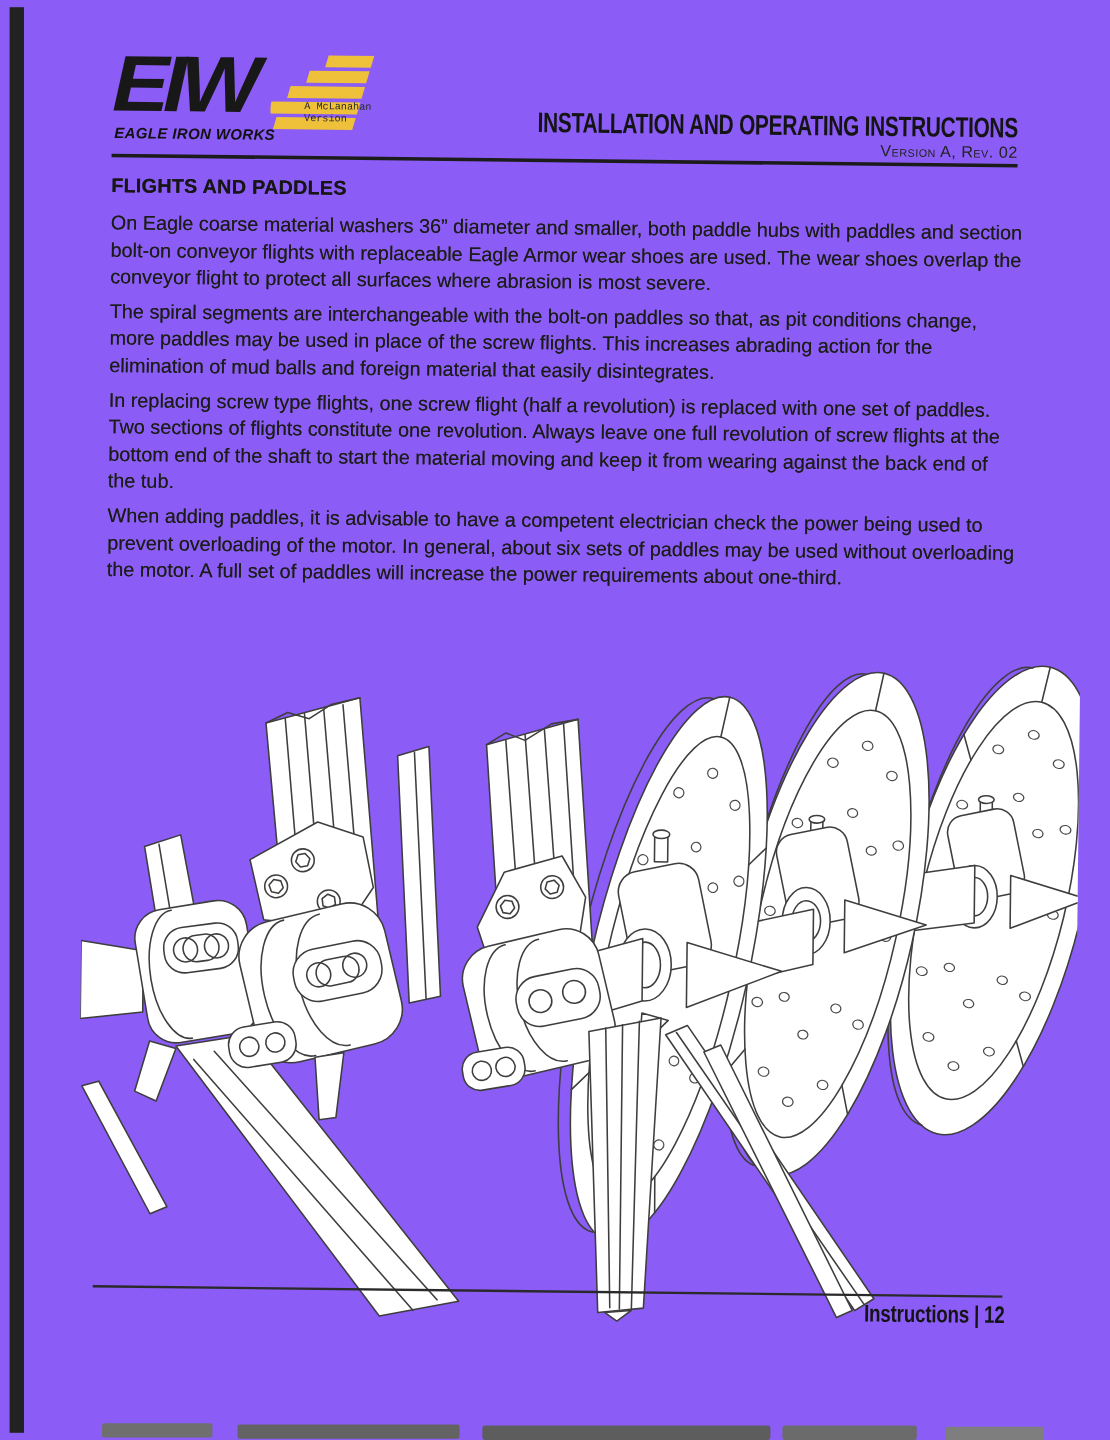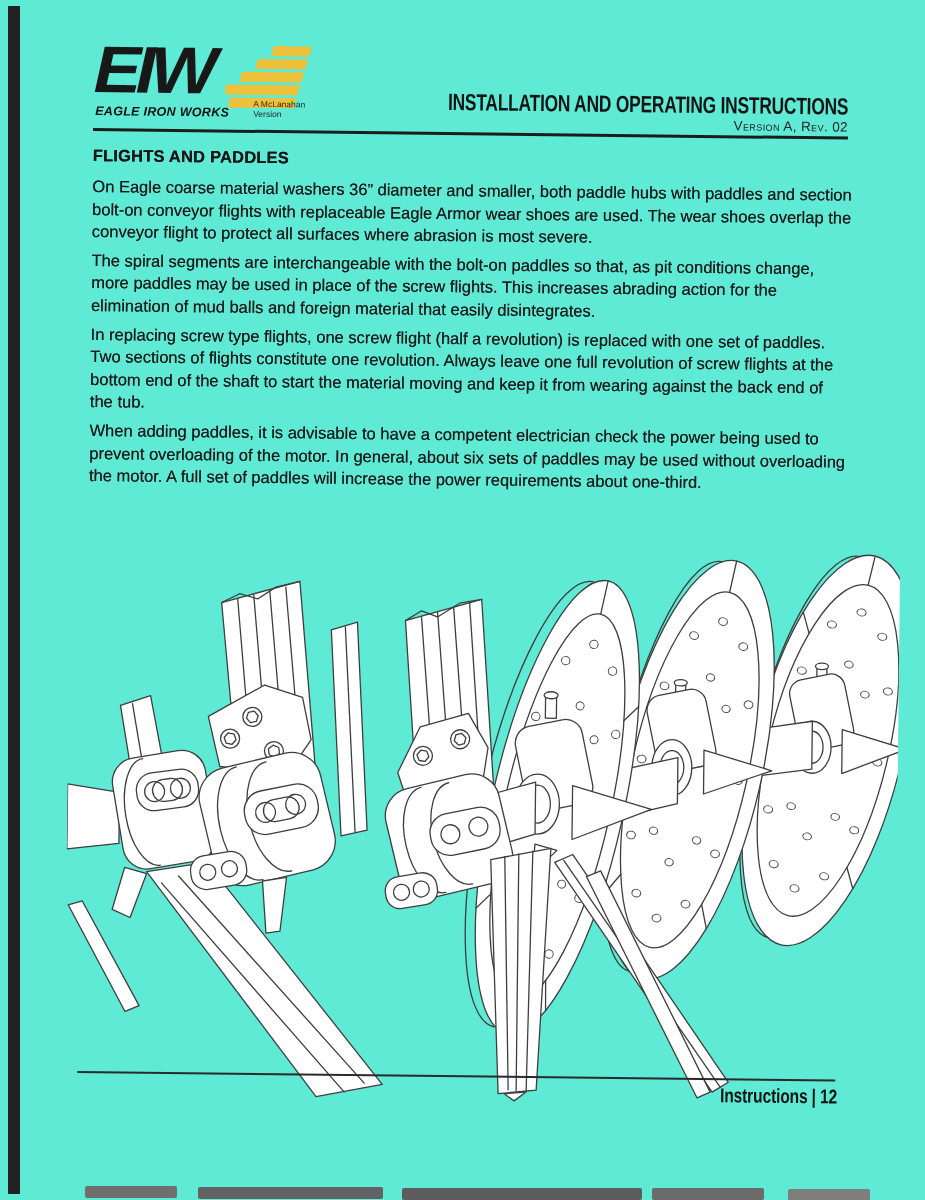--- a/index.html
+++ b/index.html
@@ -1,38 +1,38 @@
 <!DOCTYPE html>
 <html><head>
 <meta charset="utf-8">
 <style>
   html,body{margin:0;padding:0;}
   body{
     width:925px;height:1200px;background:#ffffff;overflow:hidden;position:relative;
     font-family:"Liberation Sans","DejaVu Sans",sans-serif;color:#1b1b1b;
   }
-  .sheet{position:absolute;inset:0;background:#5eead4;}
+  .sheet{position:absolute;inset:0;background:#8b5cf6;}
   .content{position:absolute;inset:0;transform:rotate(0.65deg);transform-origin:90px 130px;}
 
   
   .edge-left{position:absolute;left:8px;top:6px;width:12px;height:1188px;background:#222;}
   .edge-bottom{position:absolute;background:#6e6e6e;height:12px;border-radius:2px;}
 
   
   .logo{position:absolute;left:93px;top:42px;width:260px;height:86px;}
   .logo .wordmark{
     position:absolute;left:0;top:-6px;font-size:66px;line-height:66px;font-weight:bold;font-style:italic;
     letter-spacing:-5px;color:#181818;transform:scaleX(1.08);transform-origin:0 50%;white-space:nowrap;
   }
   .logo .flag{position:absolute;left:132px;top:2px;}
   .logo .tagline{
     position:absolute;left:2px;top:62px;font-size:12.5px;font-weight:bold;font-style:italic;
     letter-spacing:.3px;color:#111;white-space:nowrap;
   }
-  .logo .company{position:absolute;left:160px;top:55px;font-size:8.5px;line-height:10px;color:#2a2a2a;}
+  .logo .company{position:absolute;left:160px;top:40px;font-size:8.5px;line-height:10px;color:#2a2a2a;font-family:Liberation Mono, monospace;}
 
   
   .hdr-title{position:absolute;right:77px;top:85px;text-align:right;white-space:nowrap;color:#141414;}
   .cond{display:inline-block;transform-origin:100% 50%;font-weight:bold;white-space:nowrap;}
   .hdr-title .cond{font-size:23.5px;letter-spacing:-.3px;transform:scaleX(.74);}
   .hdr-version{
     position:absolute;right:77px;top:111px;font-size:13.5px;letter-spacing:.4px;color:#222;
     font-variant:small-caps;white-space:nowrap;
   }
   .rule-top{position:absolute;left:93px;top:128px;width:755px;height:2.5px;background:#1c1c1c;}

